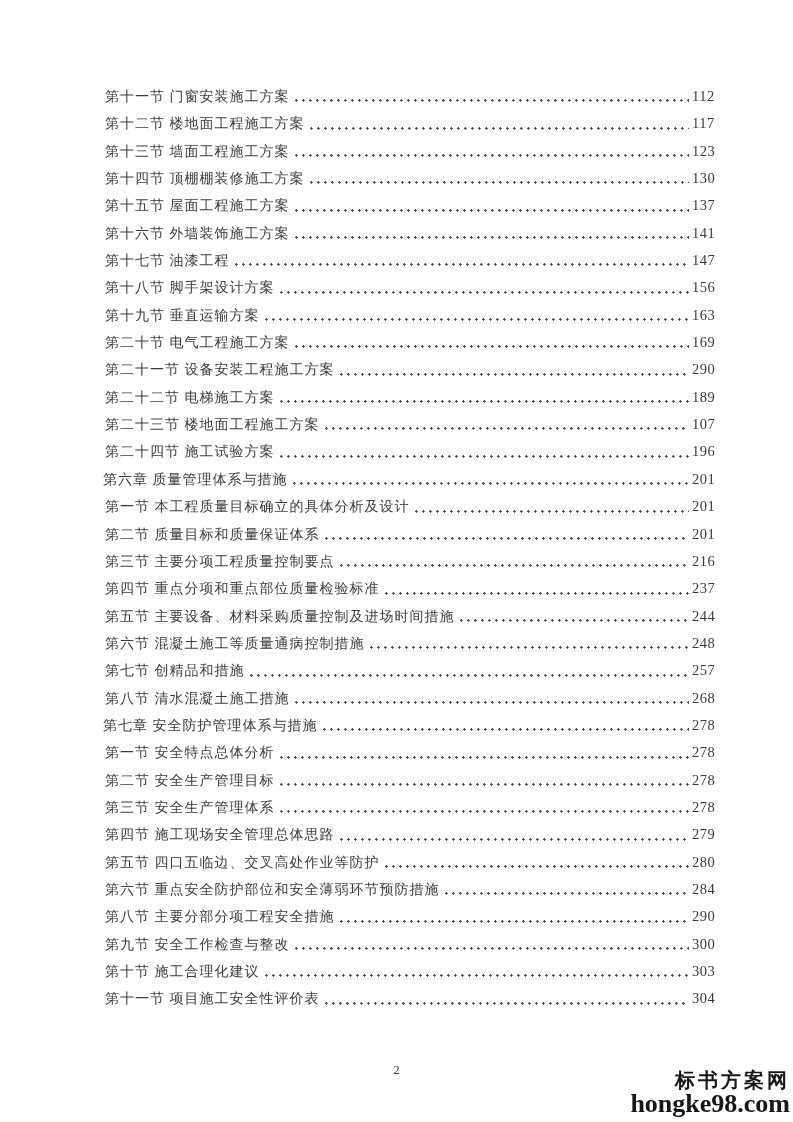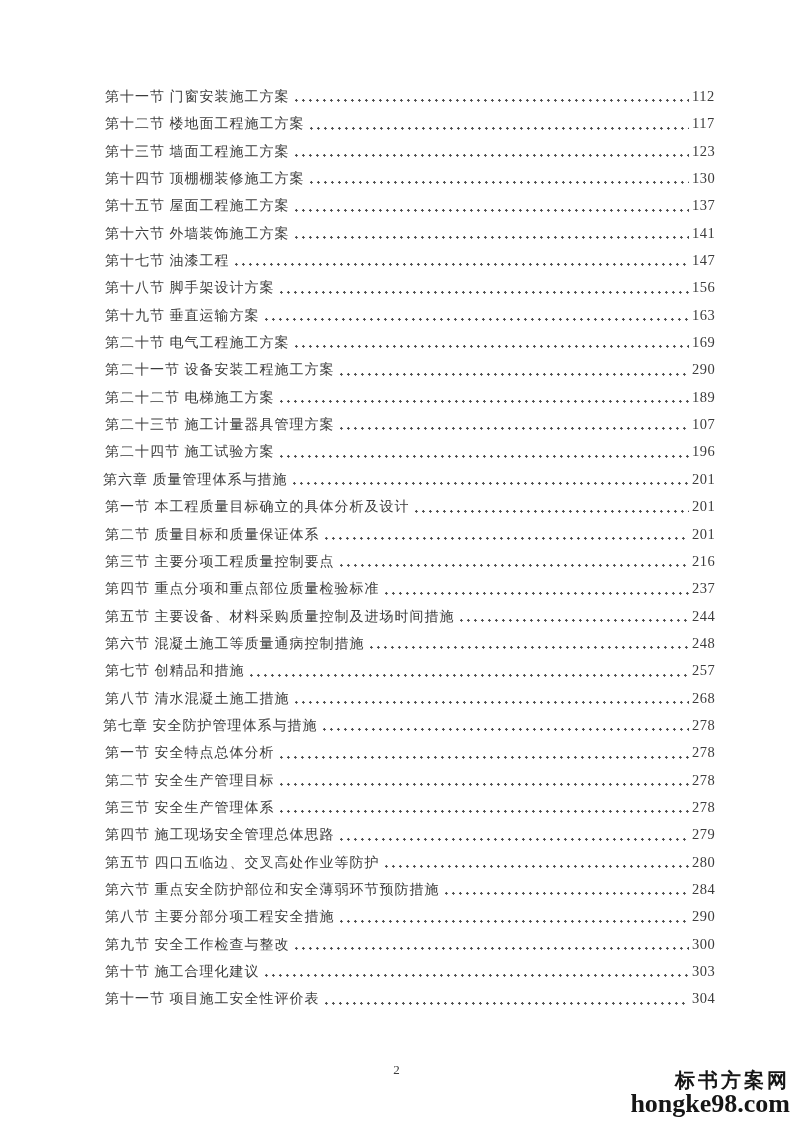--- a/index.html
+++ b/index.html
@@ -148,21 +148,21 @@
         <span class="toc-title">第二十一节 设备安装工程施工方案</span>
         <span class="leader"></span>
         <span class="toc-page">290</span>
       </div>
       <div class="toc-row section">
         <span class="toc-title">第二十二节 电梯施工方案</span>
         <span class="leader"></span>
         <span class="toc-page">189</span>
       </div>
       <div class="toc-row section">
-        <span class="toc-title">第二十三节 施工计量器具管理方案</span>
+        <span class="toc-title">第二十三节 楼地面工程施工方案</span>
         <span class="leader"></span>
         <span class="toc-page">107</span>
       </div>
       <div class="toc-row section">
         <span class="toc-title">第二十四节 施工试验方案</span>
         <span class="leader"></span>
         <span class="toc-page">196</span>
       </div>
       <div class="toc-row chapter">
         <span class="toc-title">第六章 质量管理体系与措施</span>

